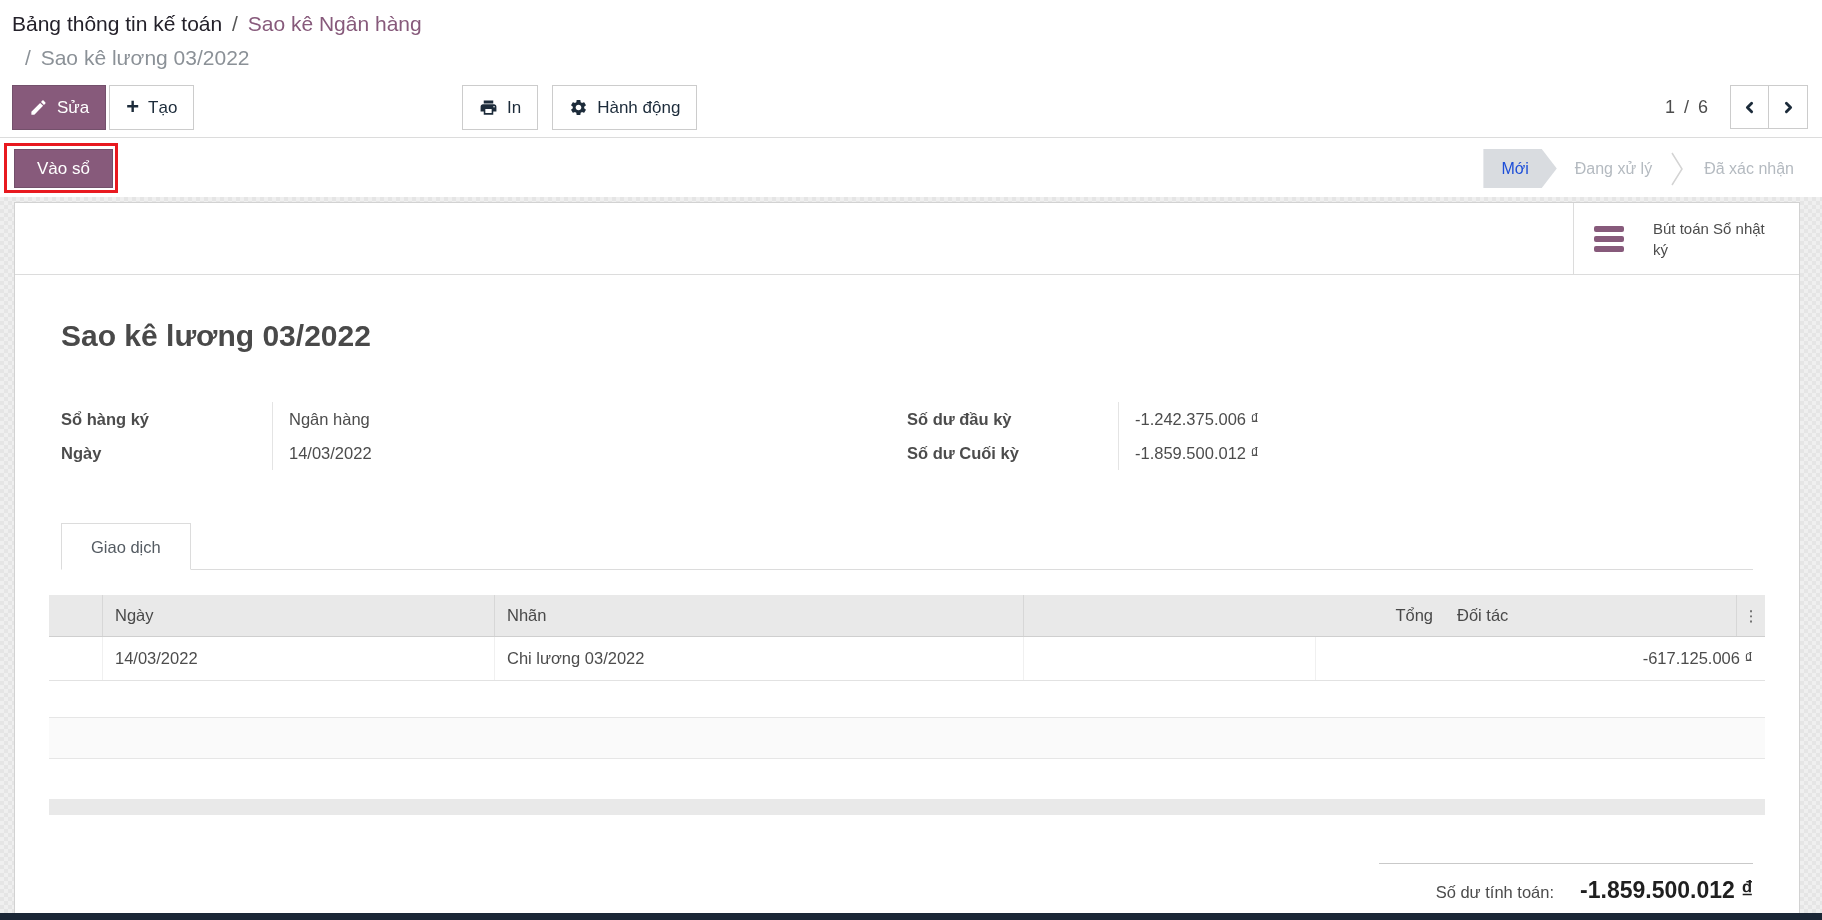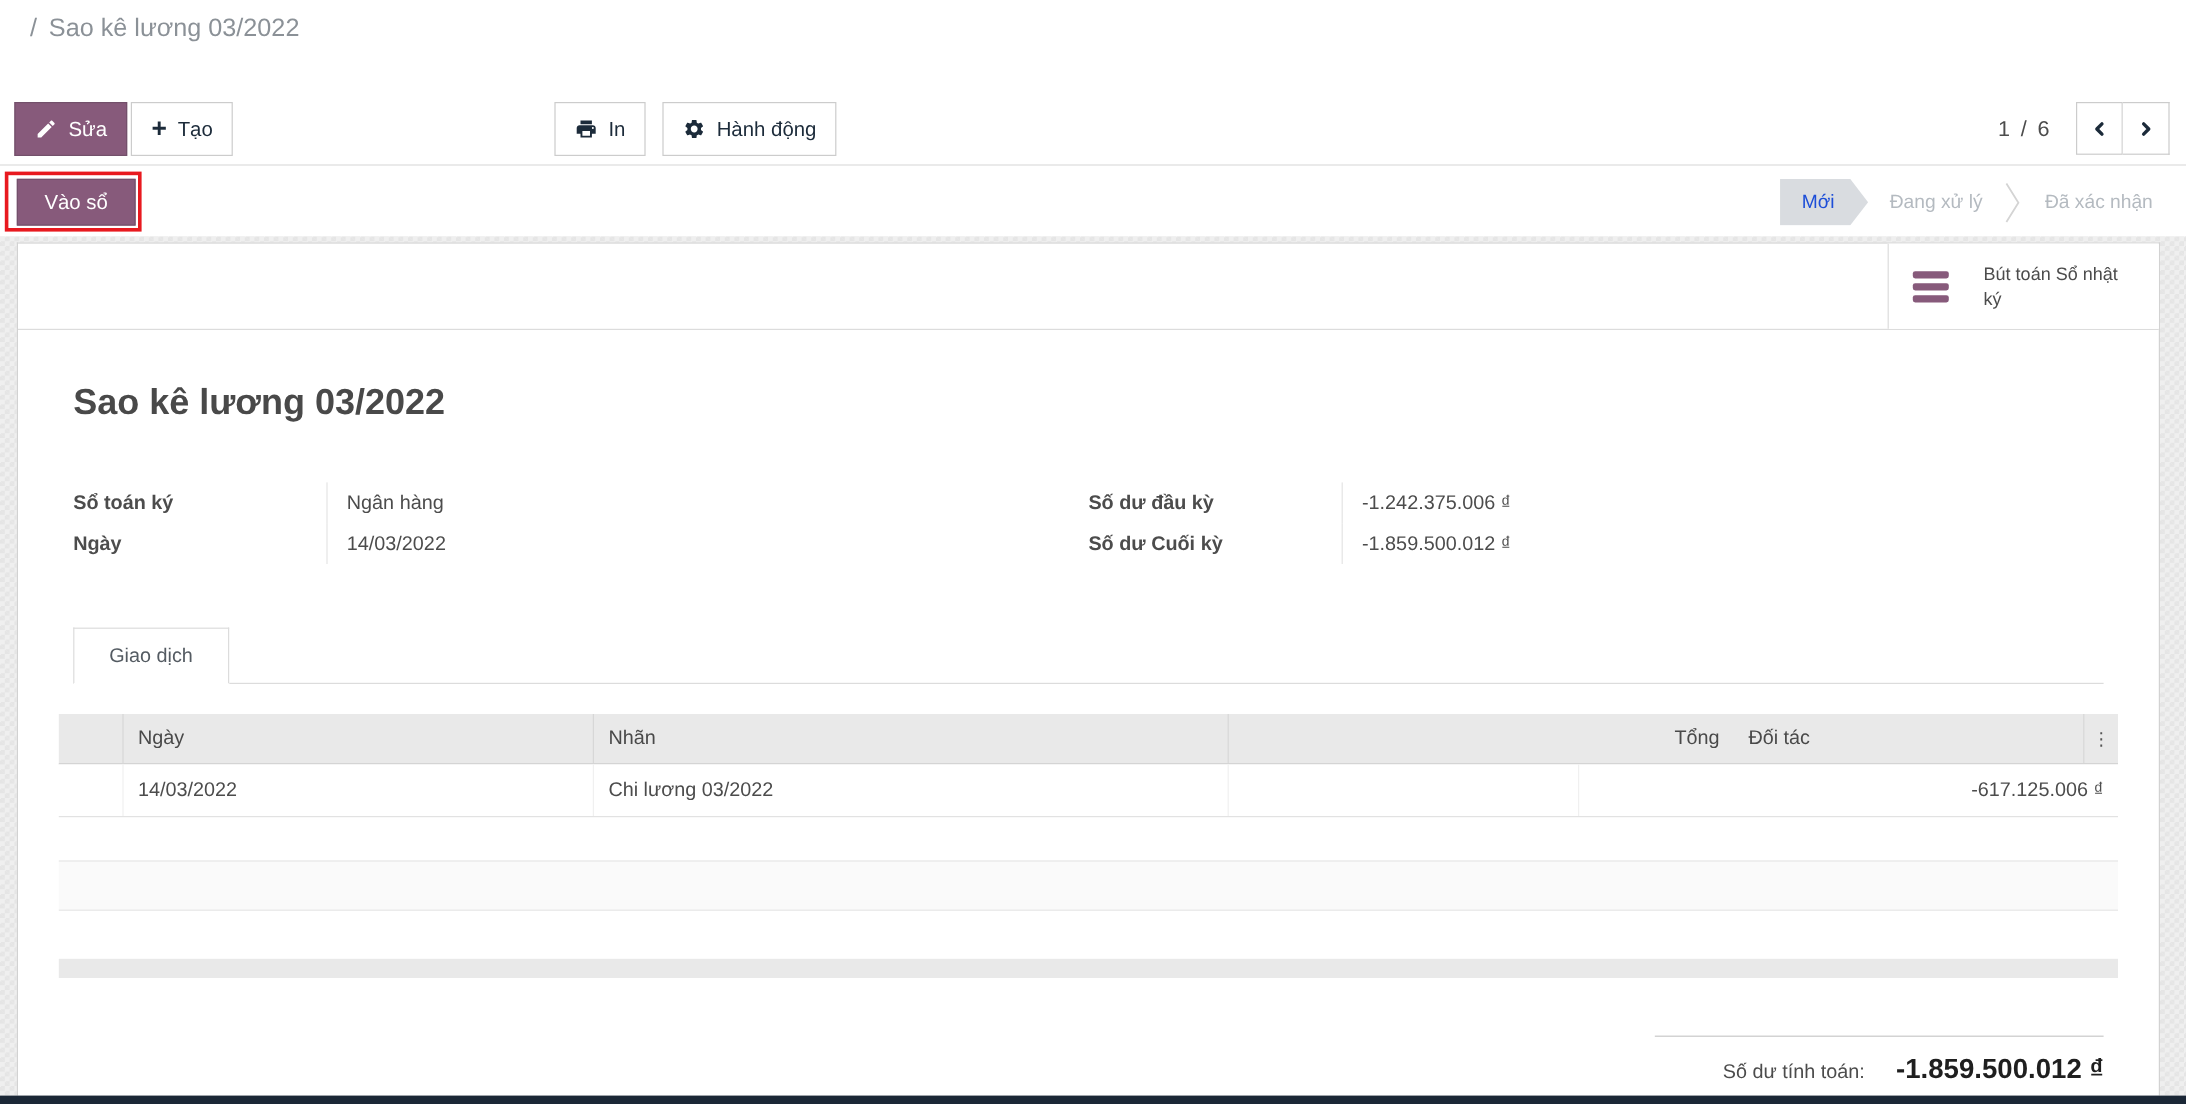--- a/index.html
+++ b/index.html
@@ -106,20 +106,25 @@
                       align-items:baseline; gap:26px; }
   .cb-label { font-size:16.5px; color:#4c4c4c; }
   .cb-value { font-size:23px; font-weight:bold; color:#1f1f1f; }
 
   .bottom-bar { position:absolute; left:0; right:0; bottom:0; height:7px; background:#1b2736; }
 </style>
 </head>
 <body>
 
 <div class="breadcrumb-area">
+  <div class="bc-line1">
+    <span class="bc-root">Bảng thông tin kế toán</span>
+    <span class="bc-sep">/</span>
+    <a class="bc-link">Sao kê Ngân hàng</a>
+  </div>
   <div class="bc-line2">
     <span class="bc-sep2">/</span>
     <span class="bc-current">Sao kê lương 03/2022</span>
   </div>
 </div>
 
 <div class="control-panel">
   <div class="cp-left">
     <button class="btn btn-primary">
       <svg class="icon-svg" viewBox="0 0 24 24" fill="#fff">
@@ -189,21 +194,21 @@
         <span class="stat-label">Bút toán Sổ nhật ký</span>
       </div>
     </div>
 
     <div class="sheet-content">
       <h1 class="record-title">Sao kê lương 03/2022</h1>
 
       <div class="field-groups">
         <div class="field-group">
           <div class="field-row">
-            <span class="field-label">Sổ toán ký</span>
+            <span class="field-label">Sổ hàng ký</span>
             <span class="field-value">Ngân hàng</span>
           </div>
           <div class="field-row">
             <span class="field-label">Ngày</span>
             <span class="field-value">14/03/2022</span>
           </div>
         </div>
         <div class="field-group">
           <div class="field-row">
             <span class="field-label">Số dư đầu kỳ</span>

